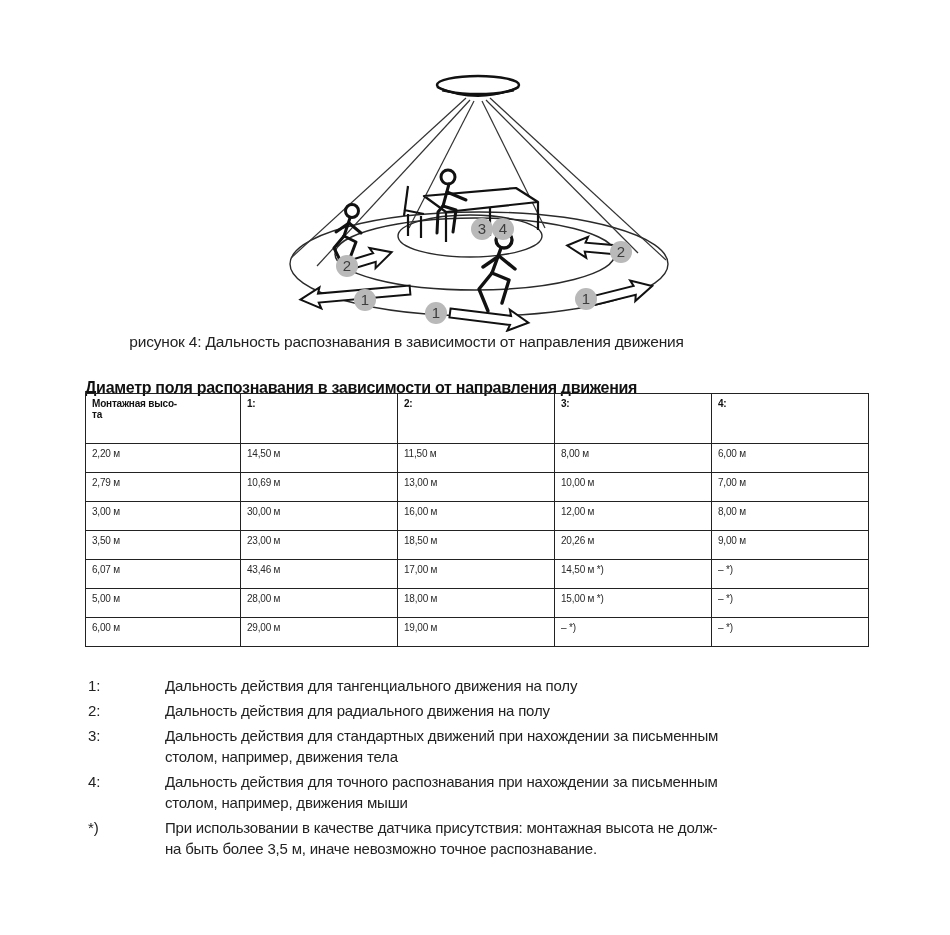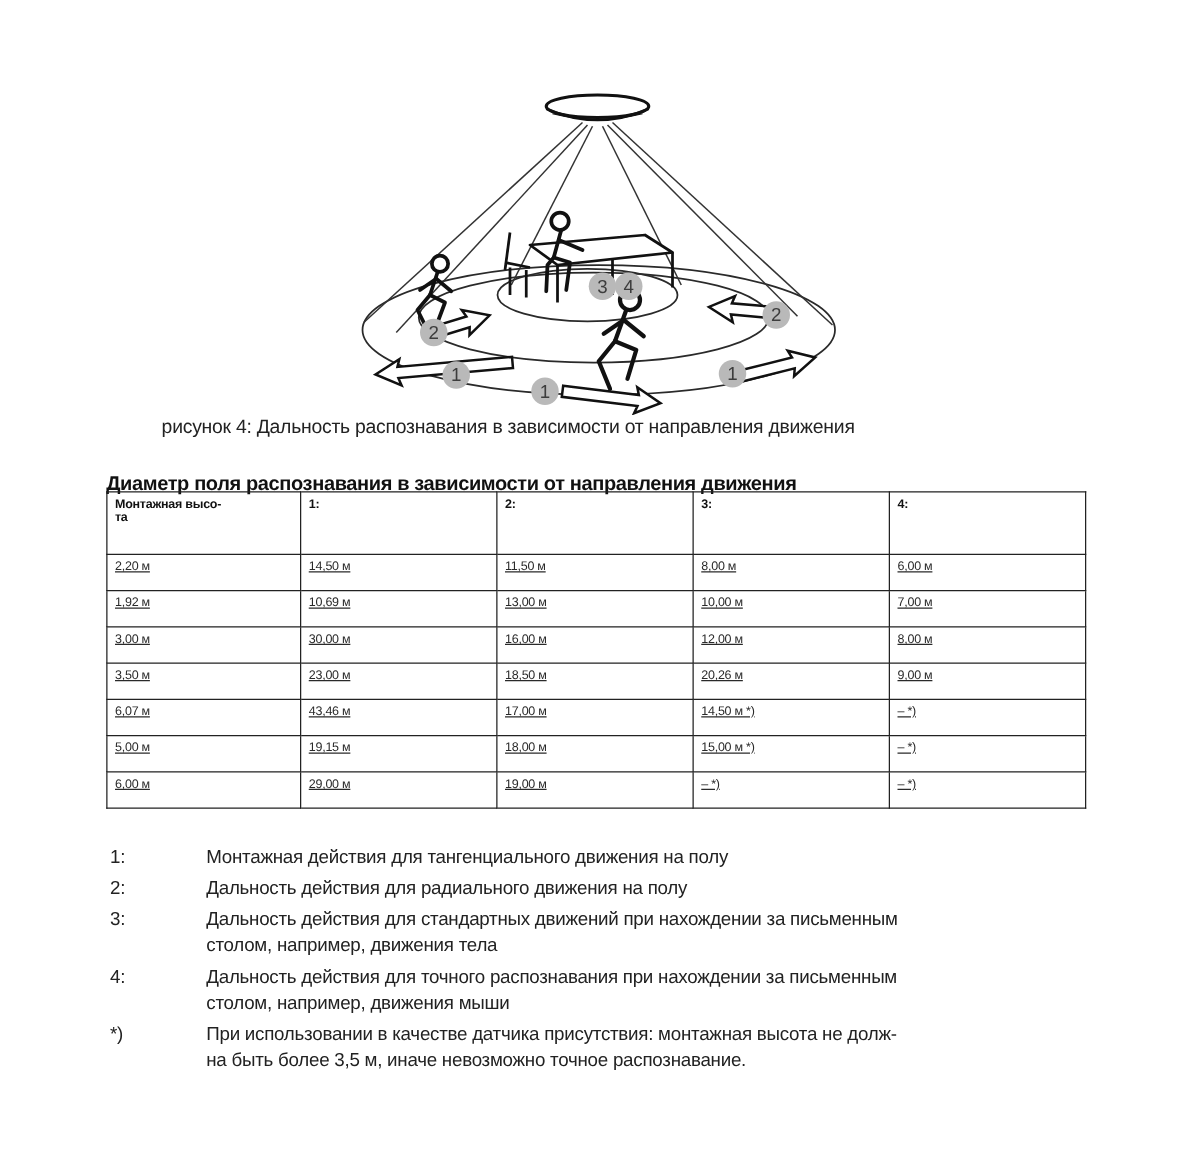--- a/index.html
+++ b/index.html
@@ -4,21 +4,21 @@
 <style>
   html,body{margin:0;padding:0;background:#fff;}
   body{width:950px;height:935px;font-family:"Liberation Sans",sans-serif;color:#1d1d1d;overflow:hidden;}
   .page{position:relative;width:950px;height:935px;background:#fff;}
   .diagram{position:absolute;top:70px;left:0;}
   .caption{position:absolute;top:333px;left:0;width:813px;text-align:center;font-size:15.5px;letter-spacing:-0.2px;color:#222;}
   .heading{position:absolute;top:366px;left:85px;font-size:16px;font-weight:bold;letter-spacing:-0.3px;color:#111;margin-top:13px;}
   table.dtable{position:absolute;top:393px;left:85px;width:783px;border-collapse:collapse;table-layout:fixed;font-size:10px;letter-spacing:-0.2px;}
   table.dtable th, table.dtable td{border:1.6px solid #222;padding:4px 6px 3px 6px;text-align:left;vertical-align:top;color:#2a2a2a;}
   table.dtable th{font-weight:bold;color:#111;white-space:pre-line;height:42px;}
-  table.dtable td{height:21px;text-decoration:underline;}
+  table.dtable td{height:21px;}
   col.c0{width:155px;}
   col.cn{width:157px;}
   .footnotes{position:absolute;top:675px;left:88px;width:740px;font-size:15px;letter-spacing:-0.2px;color:#222;}
   .fn{display:flex;margin-bottom:4px;line-height:21px;}
   .fn-marker{flex:none;width:77px;}
   .fn-text{flex:1;white-space:pre-line;}
 </style>
 </head>
 <body>
 
@@ -134,21 +134,21 @@
     </thead>
     <tbody>
       <tr>
         <td>2,20 м</td>
         <td>14,50 м</td>
         <td>11,50 м</td>
         <td>8,00 м</td>
         <td>6,00 м</td>
       </tr>
       <tr>
-        <td>1,92 м</td>
+        <td>2,79 м</td>
         <td>10,69 м</td>
         <td>13,00 м</td>
         <td>10,00 м</td>
         <td>7,00 м</td>
       </tr>
       <tr>
         <td>3,00 м</td>
         <td>30,00 м</td>
         <td>16,00 м</td>
         <td>12,00 м</td>
@@ -163,39 +163,39 @@
       </tr>
       <tr>
         <td>6,07 м</td>
         <td>43,46 м</td>
         <td>17,00 м</td>
         <td>14,50 м *)</td>
         <td>– *)</td>
       </tr>
       <tr>
         <td>5,00 м</td>
-        <td>19,15 м</td>
+        <td>28,00 м</td>
         <td>18,00 м</td>
         <td>15,00 м *)</td>
         <td>– *)</td>
       </tr>
       <tr>
         <td>6,00 м</td>
         <td>29,00 м</td>
         <td>19,00 м</td>
         <td>– *)</td>
         <td>– *)</td>
       </tr>
     </tbody>
   </table>
 
   <div class="footnotes">
     <div class="fn">
       <span class="fn-marker">1:</span>
-      <span class="fn-text">Монтажная действия для тангенциального движения на полу</span>
+      <span class="fn-text">Дальность действия для тангенциального движения на полу</span>
     </div>
     <div class="fn">
       <span class="fn-marker">2:</span>
       <span class="fn-text">Дальность действия для радиального движения на полу</span>
     </div>
     <div class="fn">
       <span class="fn-marker">3:</span>
       <span class="fn-text">Дальность действия для стандартных движений при нахождении за письменным
 столом, например, движения тела</span>
     </div>

